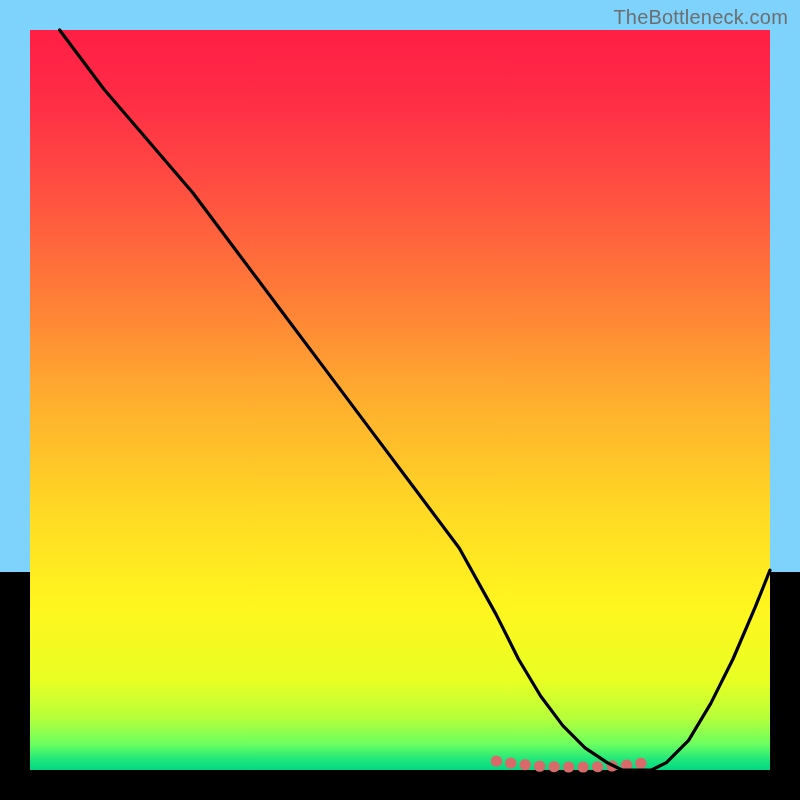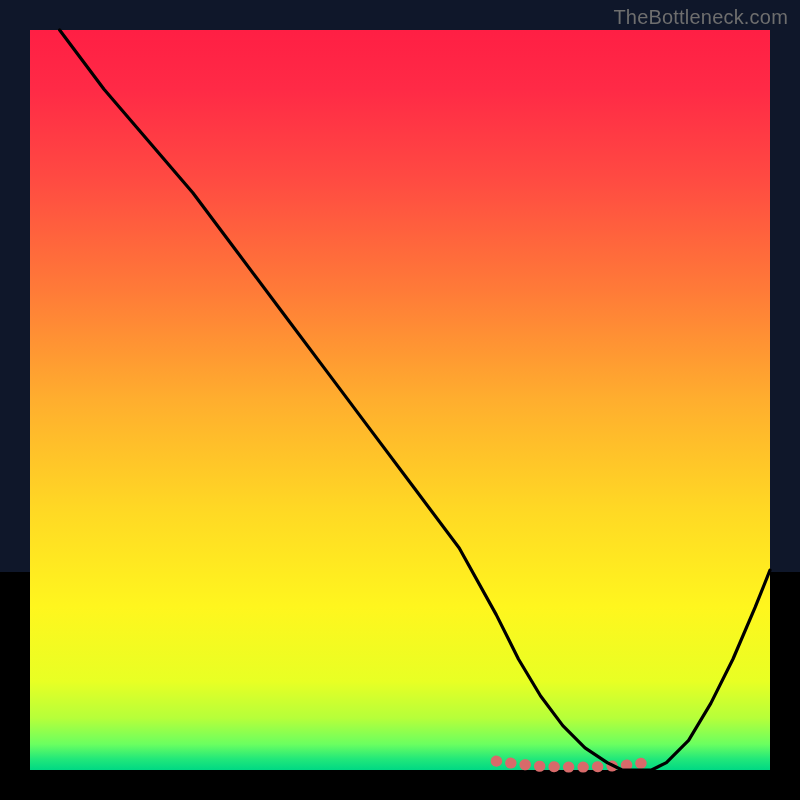--- a/index.html
+++ b/index.html
@@ -8,21 +8,21 @@
     width: 800px;
     height: 800px;
     background: #000;
     font-family: Arial, Helvetica, sans-serif;
     overflow: hidden;
   }
   .stage {
     position: relative;
     width: 800px;
     height: 572px;
-    background: #0f172a;
+    background: #7dd3fc;
   }
   .watermark {
     position: absolute;
     top: 6px;
     right: 12px;
     color: #6e6e6e;
     font-size: 20px;
     font-weight: 500;
     letter-spacing: 0.2px;
     z-index: 5;

